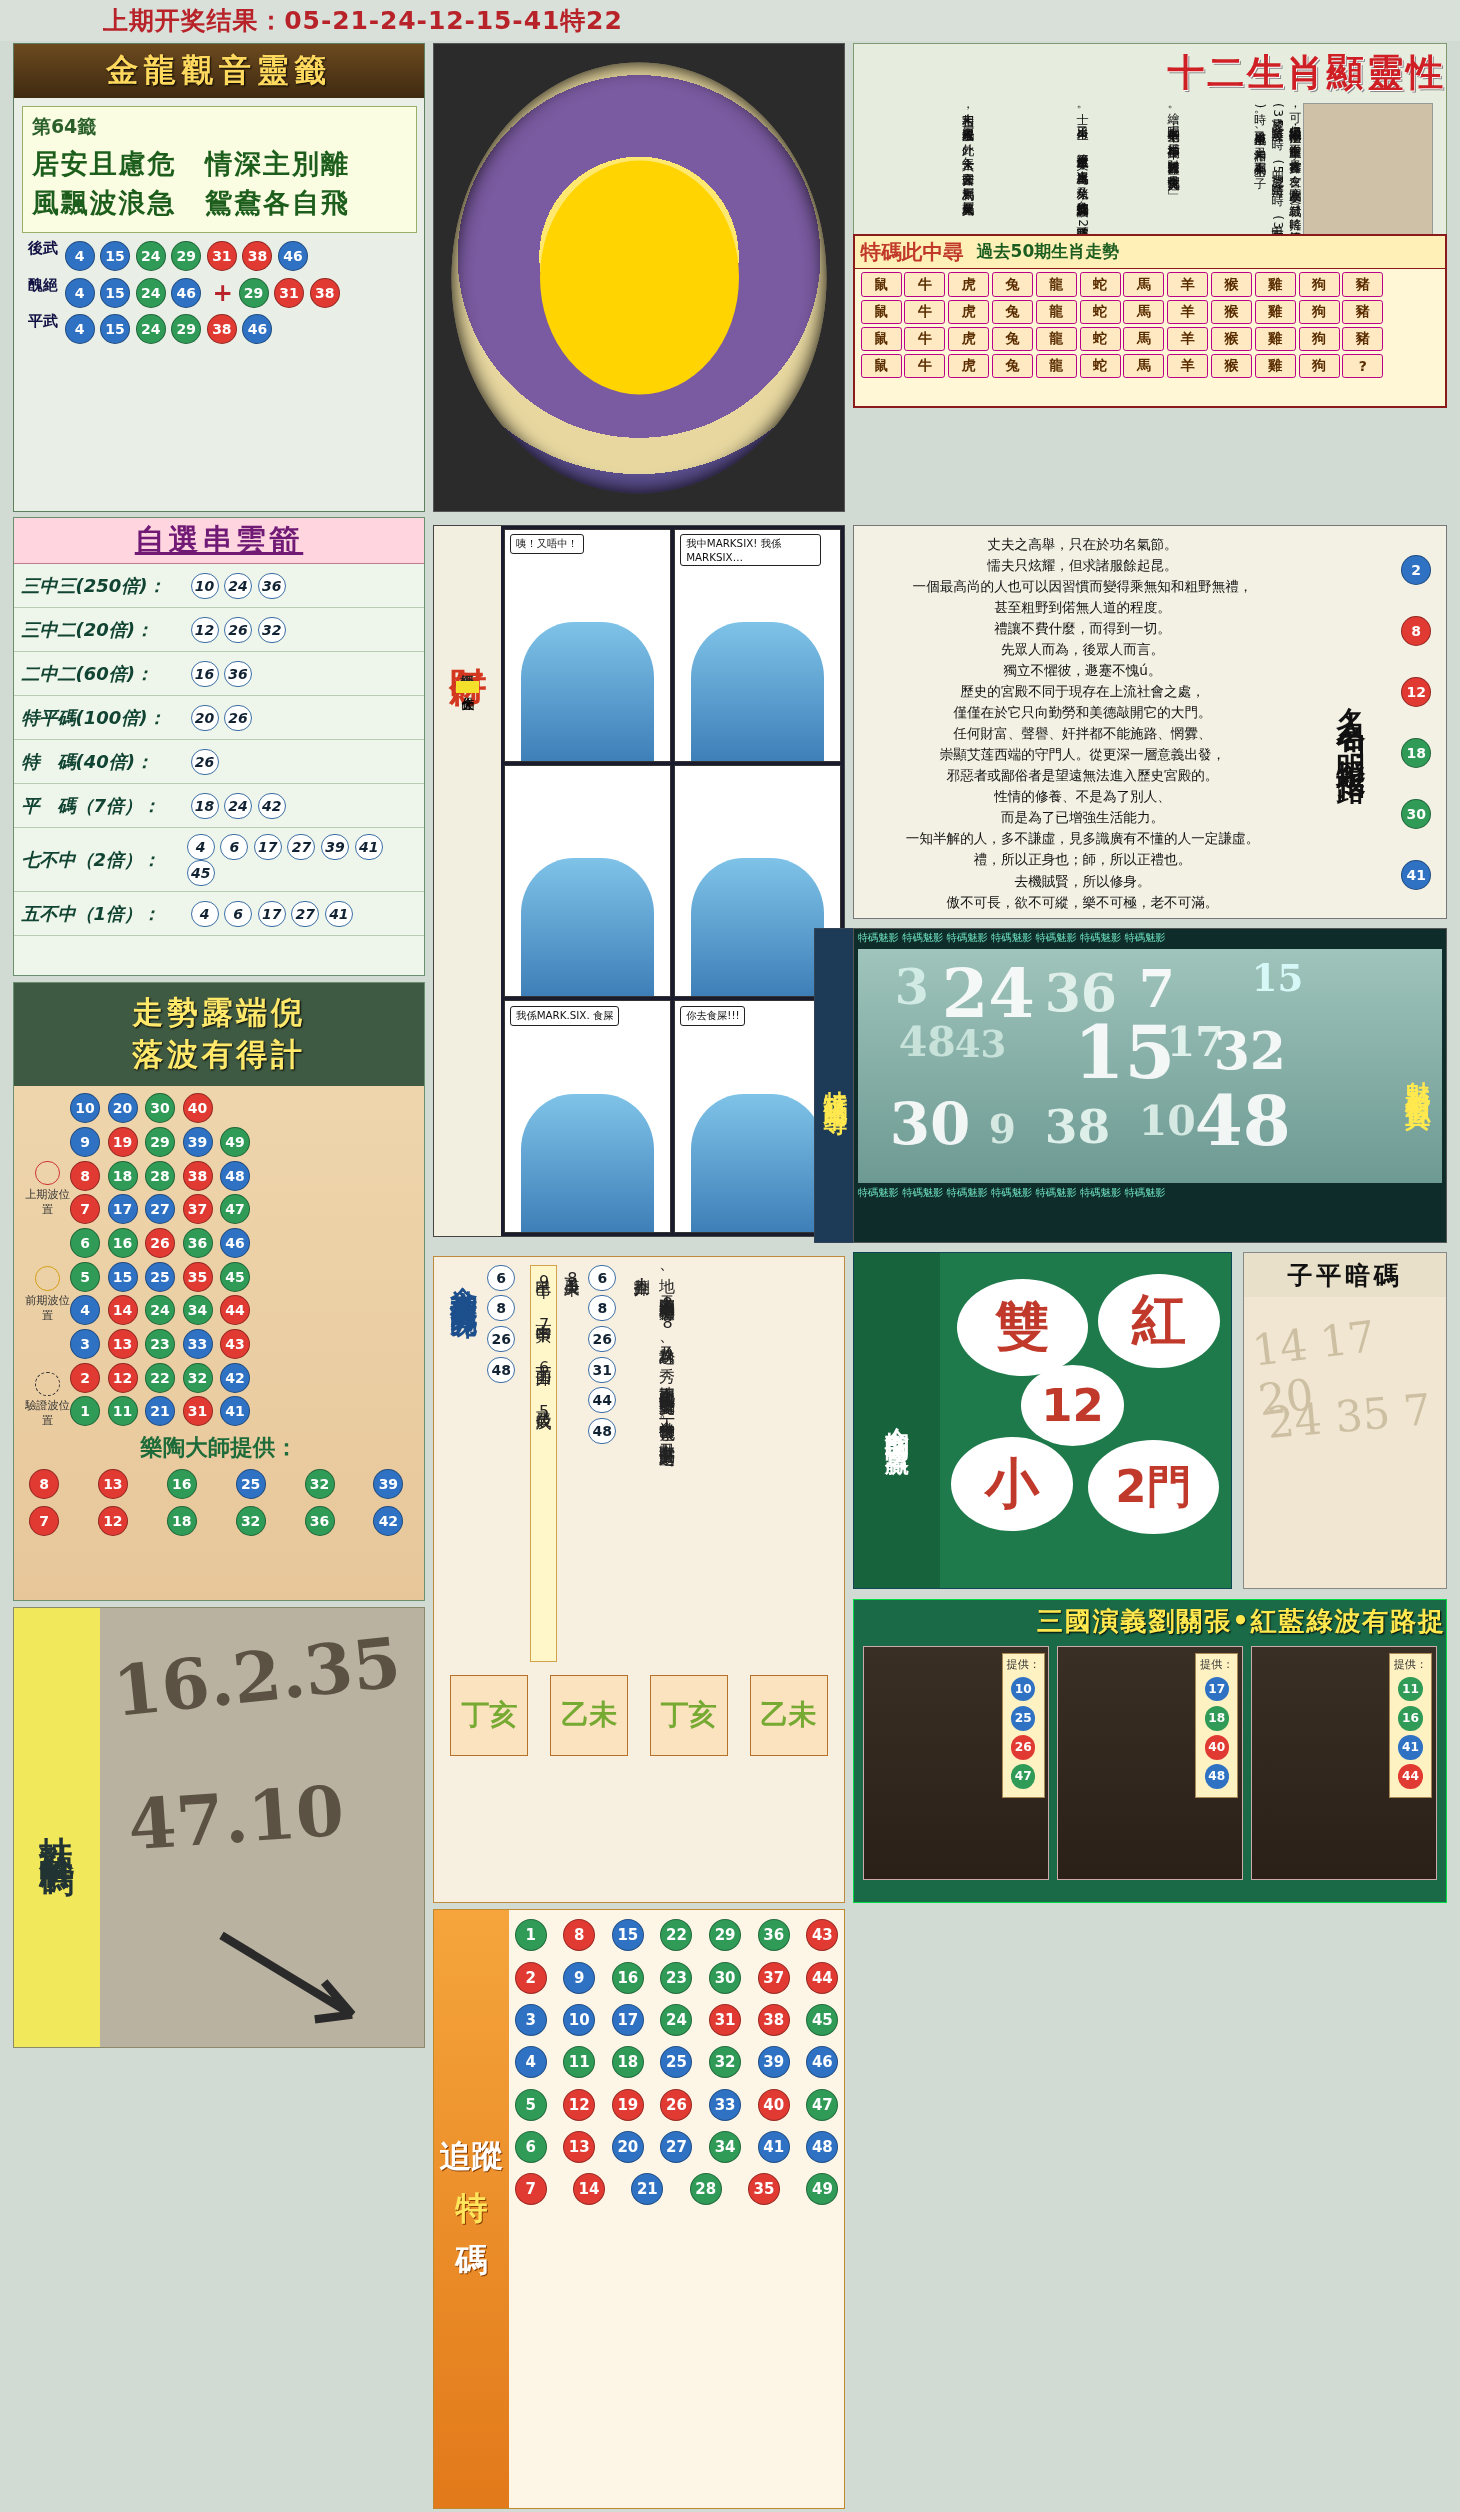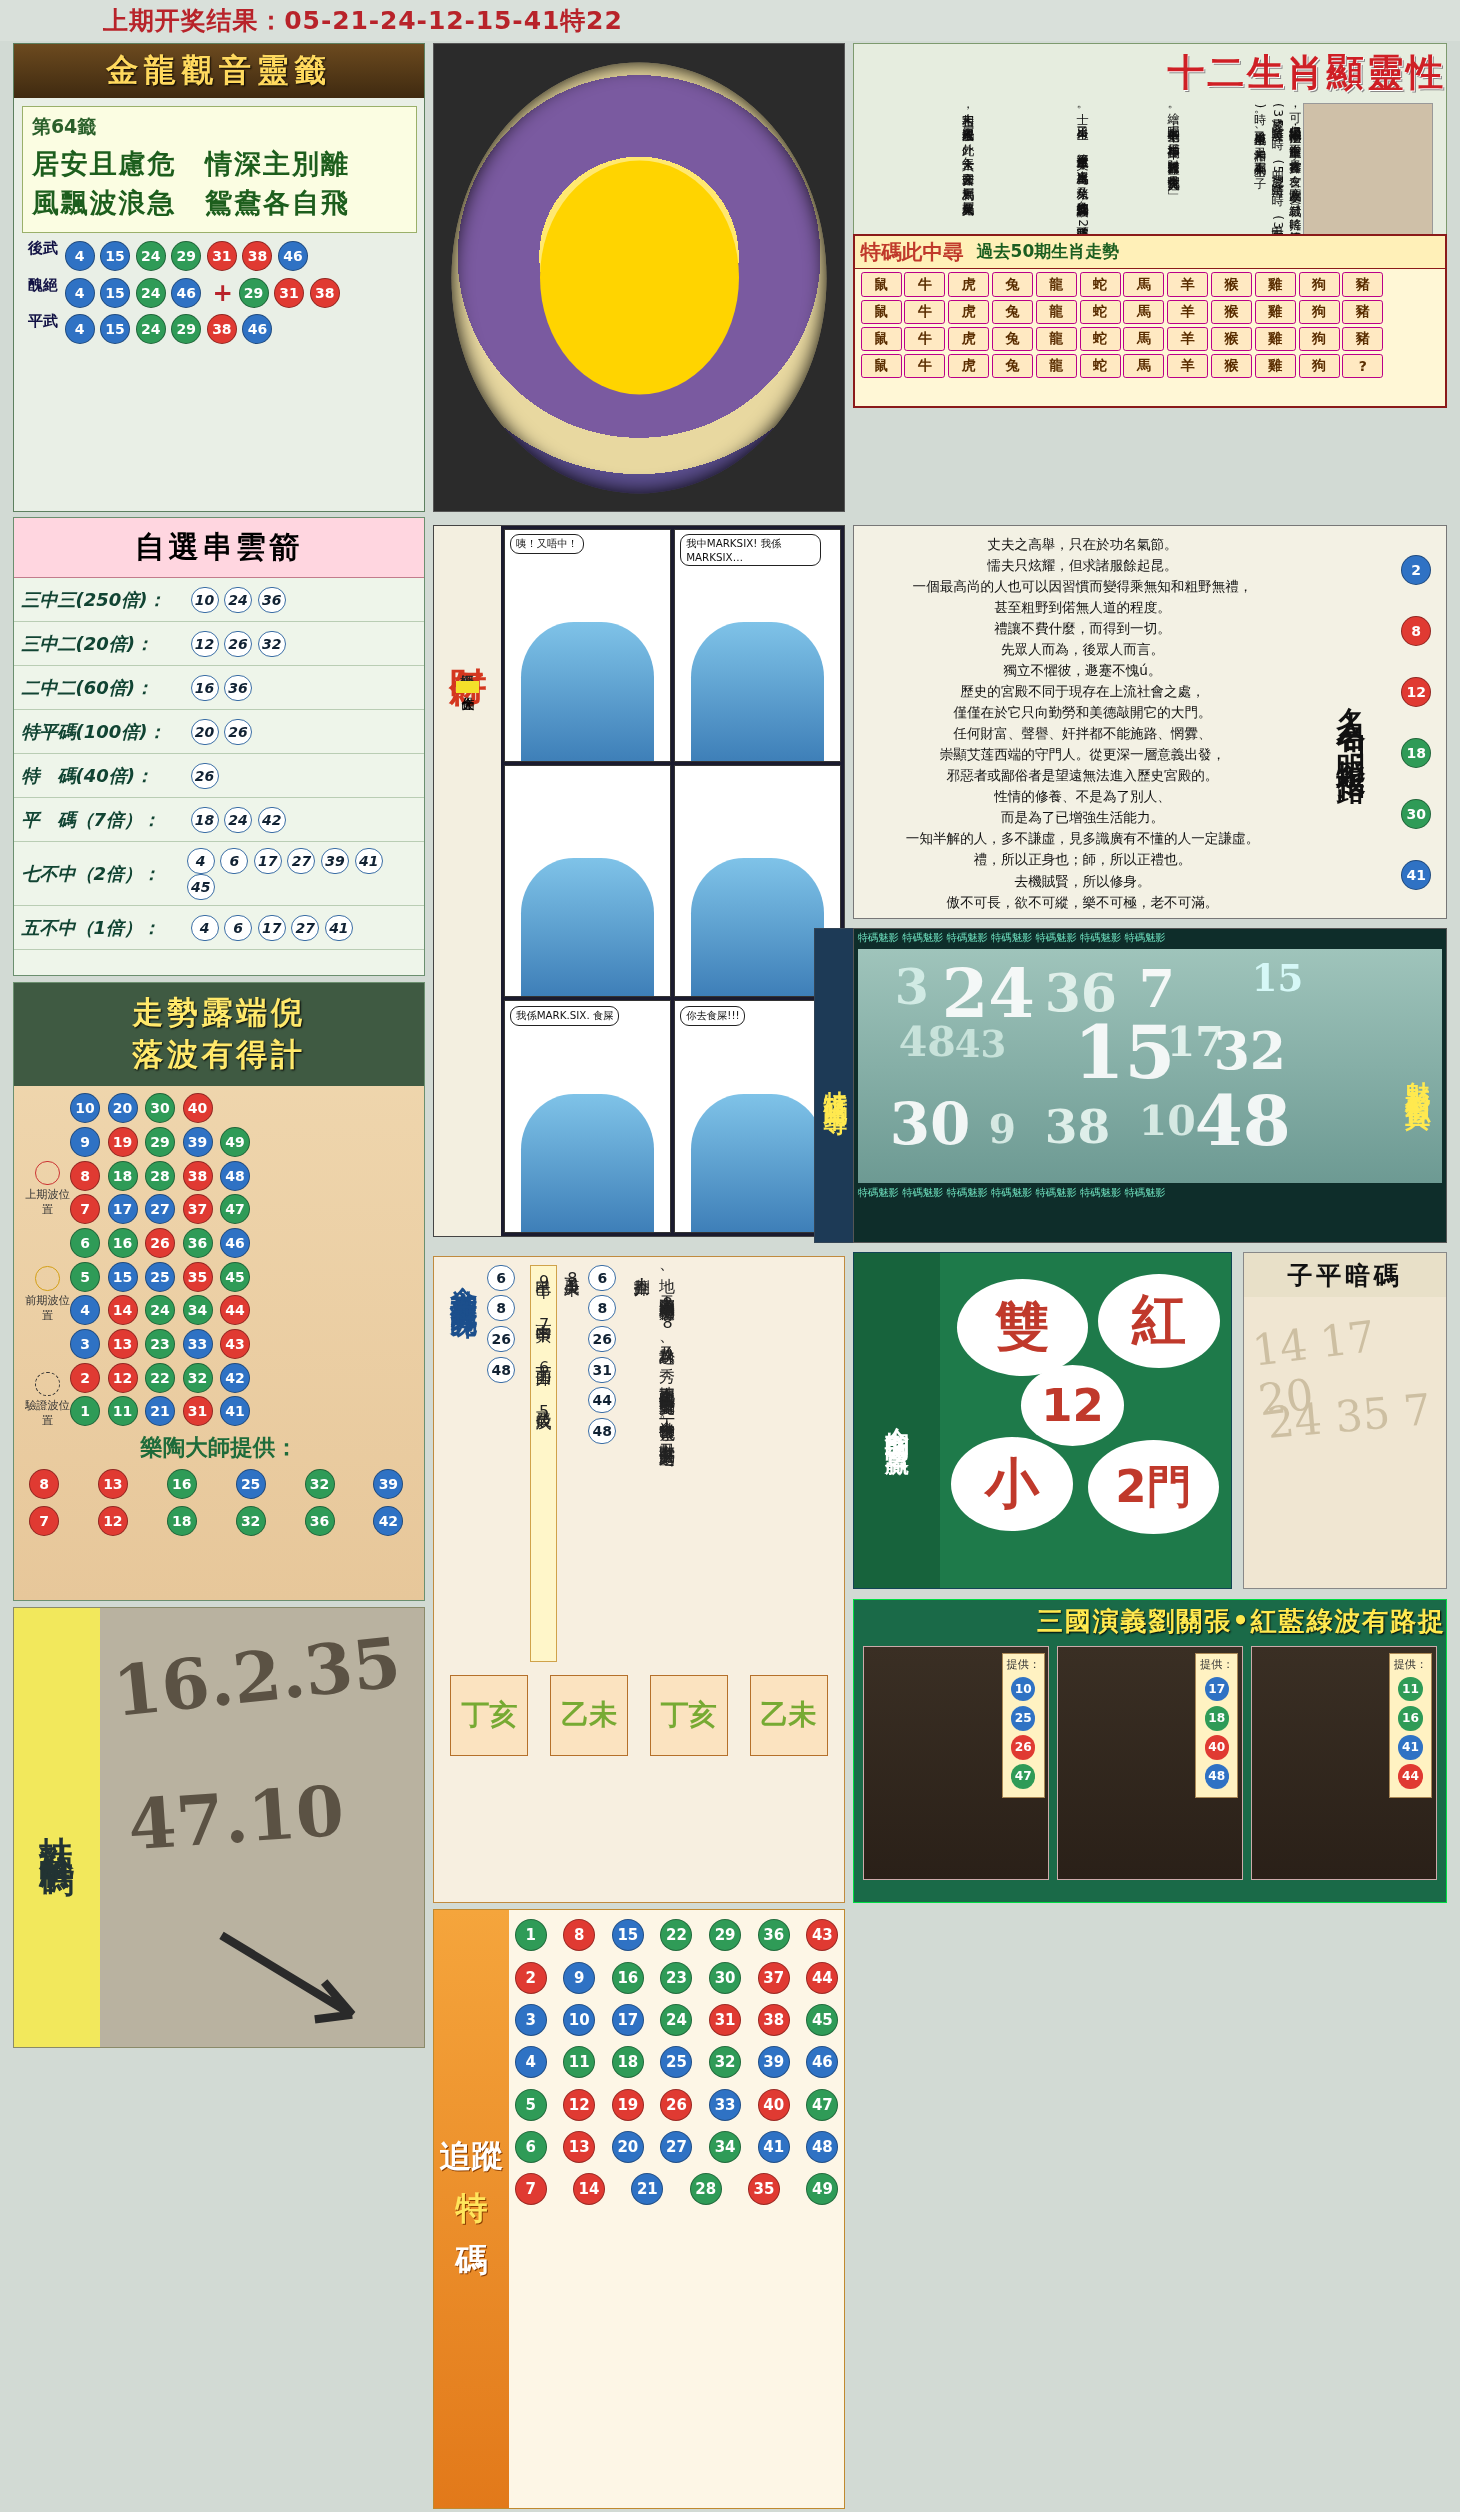--- a/index.html
+++ b/index.html
@@ -58,22 +58,22 @@
   .b-red{background:#e03a32;} .b-blue{background:#2f72c4;} .b-green{background:#2f9b57;}
   .plus { font-size:24.4px; font-weight:bold; color:#b8232a; margin:0 5.6px;}
 
   
   #p-zixuan {
     left:13px; top:517px; width:412px; height:459px;
     background:#eef5ea; border:1.9px solid #6b8f6f;
   }
   .zx-head {
     background:#ffd6e0; border-bottom:1.9px solid #c27c8c;
-    text-align:center; font-size:30px; font-weight:bold; color:#000000;
-    padding:9px 0; letter-spacing:3.7px;
+    text-align:center; font-size:30px; font-weight:bold; color:#701a75;
+    padding:2px 0; letter-spacing:3.7px;text-decoration:underline;
   }
   .zx-row { display:flex; align-items:center; border-bottom:0.9px solid #b9cdb4; padding:5.6px 7.5px; min-height:44px;font-style:italic;}
   .zx-row .t { width:169px; font-size:18px; color:#143; font-weight:bold;}
   .zx-row .v { display:flex; flex-wrap:wrap; }
   .num-o {
     display:inline-flex;align-items:center;justify-content:center;
     min-width:28px;height:26px;border:1.9px solid #3b6ea5;border-radius:13px;
     font-size:14px;font-weight:bold;color:#123; margin-right:5.6px; background:#fff;
   }
 
@@ -178,21 +178,21 @@
     background:#1b1b2e; border:1.9px solid #444;
     display:flex;
   }
   .cm-side { width:67px; background:#f3efe0; display:flex; flex-direction:column; align-items:center; padding-top:112px;}
   .cm-side .t { font-size:37px; font-weight:bold; color:#d4371f; writing-mode:vertical-rl; letter-spacing:3.7px;}
   .cm-side .s { font-size:14px; color:#222; writing-mode:vertical-rl; margin-top:19px;}
   .cm-side .tag { margin-top:17px; background:#f4e02a; font-size:13px; padding:5.6px 2.8px; writing-mode:vertical-rl;}
   .cm-grid { flex:1; display:grid; grid-template-columns:1fr 1fr; grid-template-rows:1fr 1fr 1fr; gap:2.8px; padding:2.8px;}
   .cm-cell { background:#fff; border:0.9px solid #333; position:relative; overflow:hidden;}
   .cm-cell .bubble { position:absolute; left:5.6px; top:4.7px; background:#fff; border:0.9px solid #222;
-     border-radius:9px; font-size:10.3px; padding:1.9px 4.7px; color:#111; max-width:85%;}
+     border-radius:3px; font-size:10.3px; padding:1.9px 4.7px; color:#111; max-width:85%;}
   .cm-cell .figure { position:absolute; bottom:0; left:10%; width:80%; height:60%;
      background:linear-gradient(#7fc3e8, #3e7fb8); border-radius:40% 40% 0 0;}
 
   #p-mingju {
     left:853px; top:525px; width:594px; height:394px;
     background:#f3f1e4; border:1.9px solid #777;
     display:flex;
   }
   .mj-title { width:81px; display:flex; align-items:center; justify-content:center;}
   .mj-title span { writing-mode:vertical-rl; font-size:29px; font-weight:bold; color:#111; letter-spacing:7.5px;}

